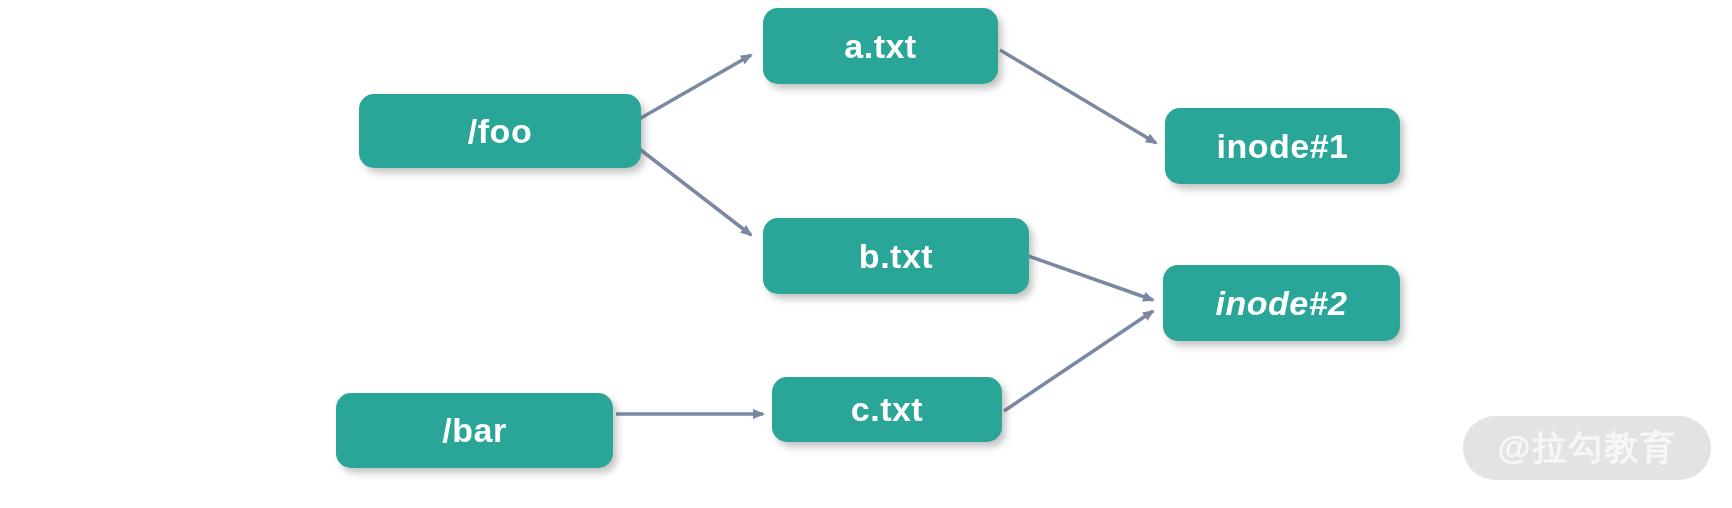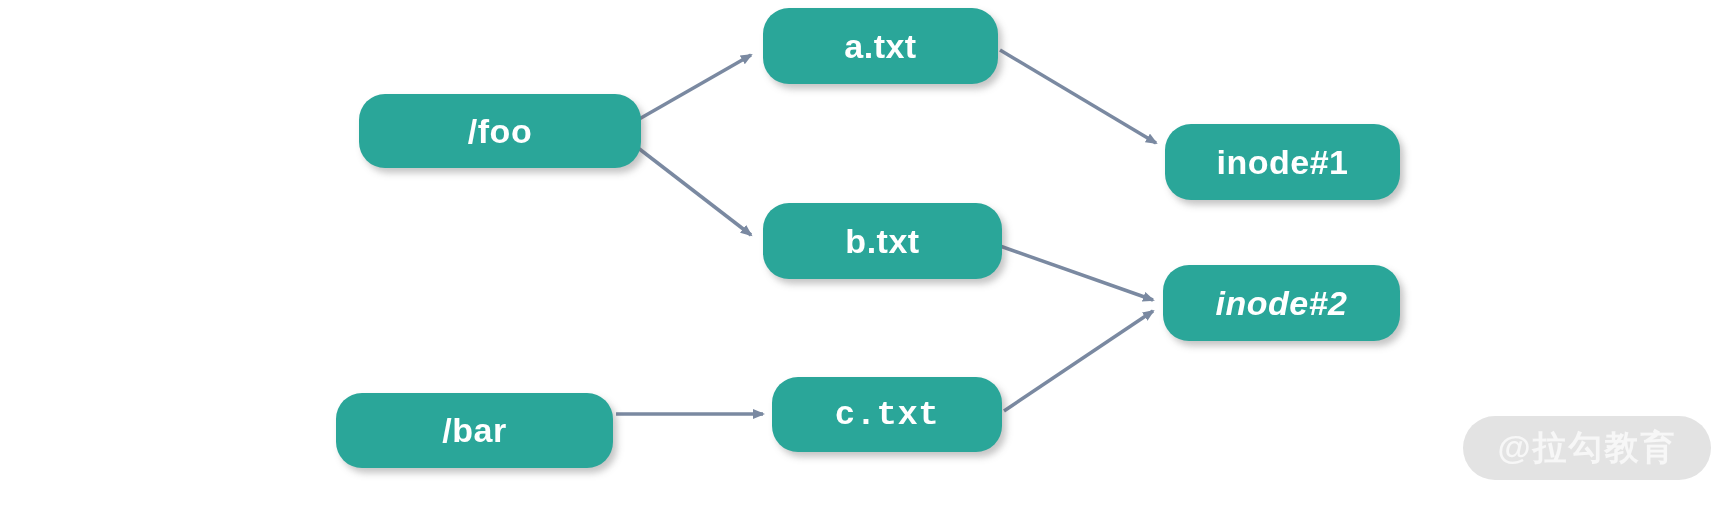--- a/index.html
+++ b/index.html
@@ -7,21 +7,21 @@
     position: relative;
     width: 1732px;
     height: 508px;
     background: #ffffff;
     overflow: hidden;
     font-family: "Liberation Sans", "DejaVu Sans", sans-serif;
   }
   .node {
     position: absolute;
     background: #2aa699;
-    border-radius: 26px;
+    border-radius: 15px;
     box-shadow: 4px 5px 7px rgba(90, 90, 90, 0.35);
     display: flex;
     align-items: center;
     justify-content: center;
     color: #ffffff;
     font-size: 34px;
     font-weight: bold;
     letter-spacing: 0.5px;
   }
   #edges {
@@ -48,25 +48,25 @@
     align-items: center;
     justify-content: center;
     color: #f7f7f7;
     font-size: 34px;
     font-weight: bold;
     letter-spacing: 2px;
   }
   
   #node-foo    { left: 335px;  top: 94px;  width: 282px; height: 74px; margin-left: 24px; }
   #node-a-txt  { left: 763px;  top: 8px;   width: 235px; height: 76px; }
-  #node-b-txt  { left: 763px;  top: 203px; width: 239px; height: 76px; justify-content: center; }
-  #node-inode1 { left: 1165px; top: 108px; width: 235px; height: 76px; margin-top: 16px; }
+  #node-b-txt  { left: 763px;  top: 218px; width: 266px; height: 76px; justify-content: center; }
+  #node-inode1 { left: 1165px; top: 108px; width: 235px; height: 76px; }
   #node-inode2 { left: 1163px; top: 265px; width: 237px; height: 76px; font-style: italic; }
   #node-bar    { left: 336px;  top: 377px; width: 277px; height: 75px; margin-top: 16px; }
-  #node-c-txt  { left: 772px;  top: 377px; width: 230px; height: 75px; font-family: Liberation Mono, monospace; }
+  #node-c-txt  { left: 772px;  top: 377px; width: 230px; height: 65px; }
 </style>
 </head>
 <body>
 
 <div id="canvas">
 
   <svg id="edges" viewBox="0 0 1732 508" xmlns="http://www.w3.org/2000/svg">
     <defs>
       <marker id="arrowhead" markerWidth="13" markerHeight="11" refX="10" refY="5" orient="auto" markerUnits="userSpaceOnUse">
         <path d="M0,0 L12,5 L0,10 Z" fill="#7a89a1"></path>

